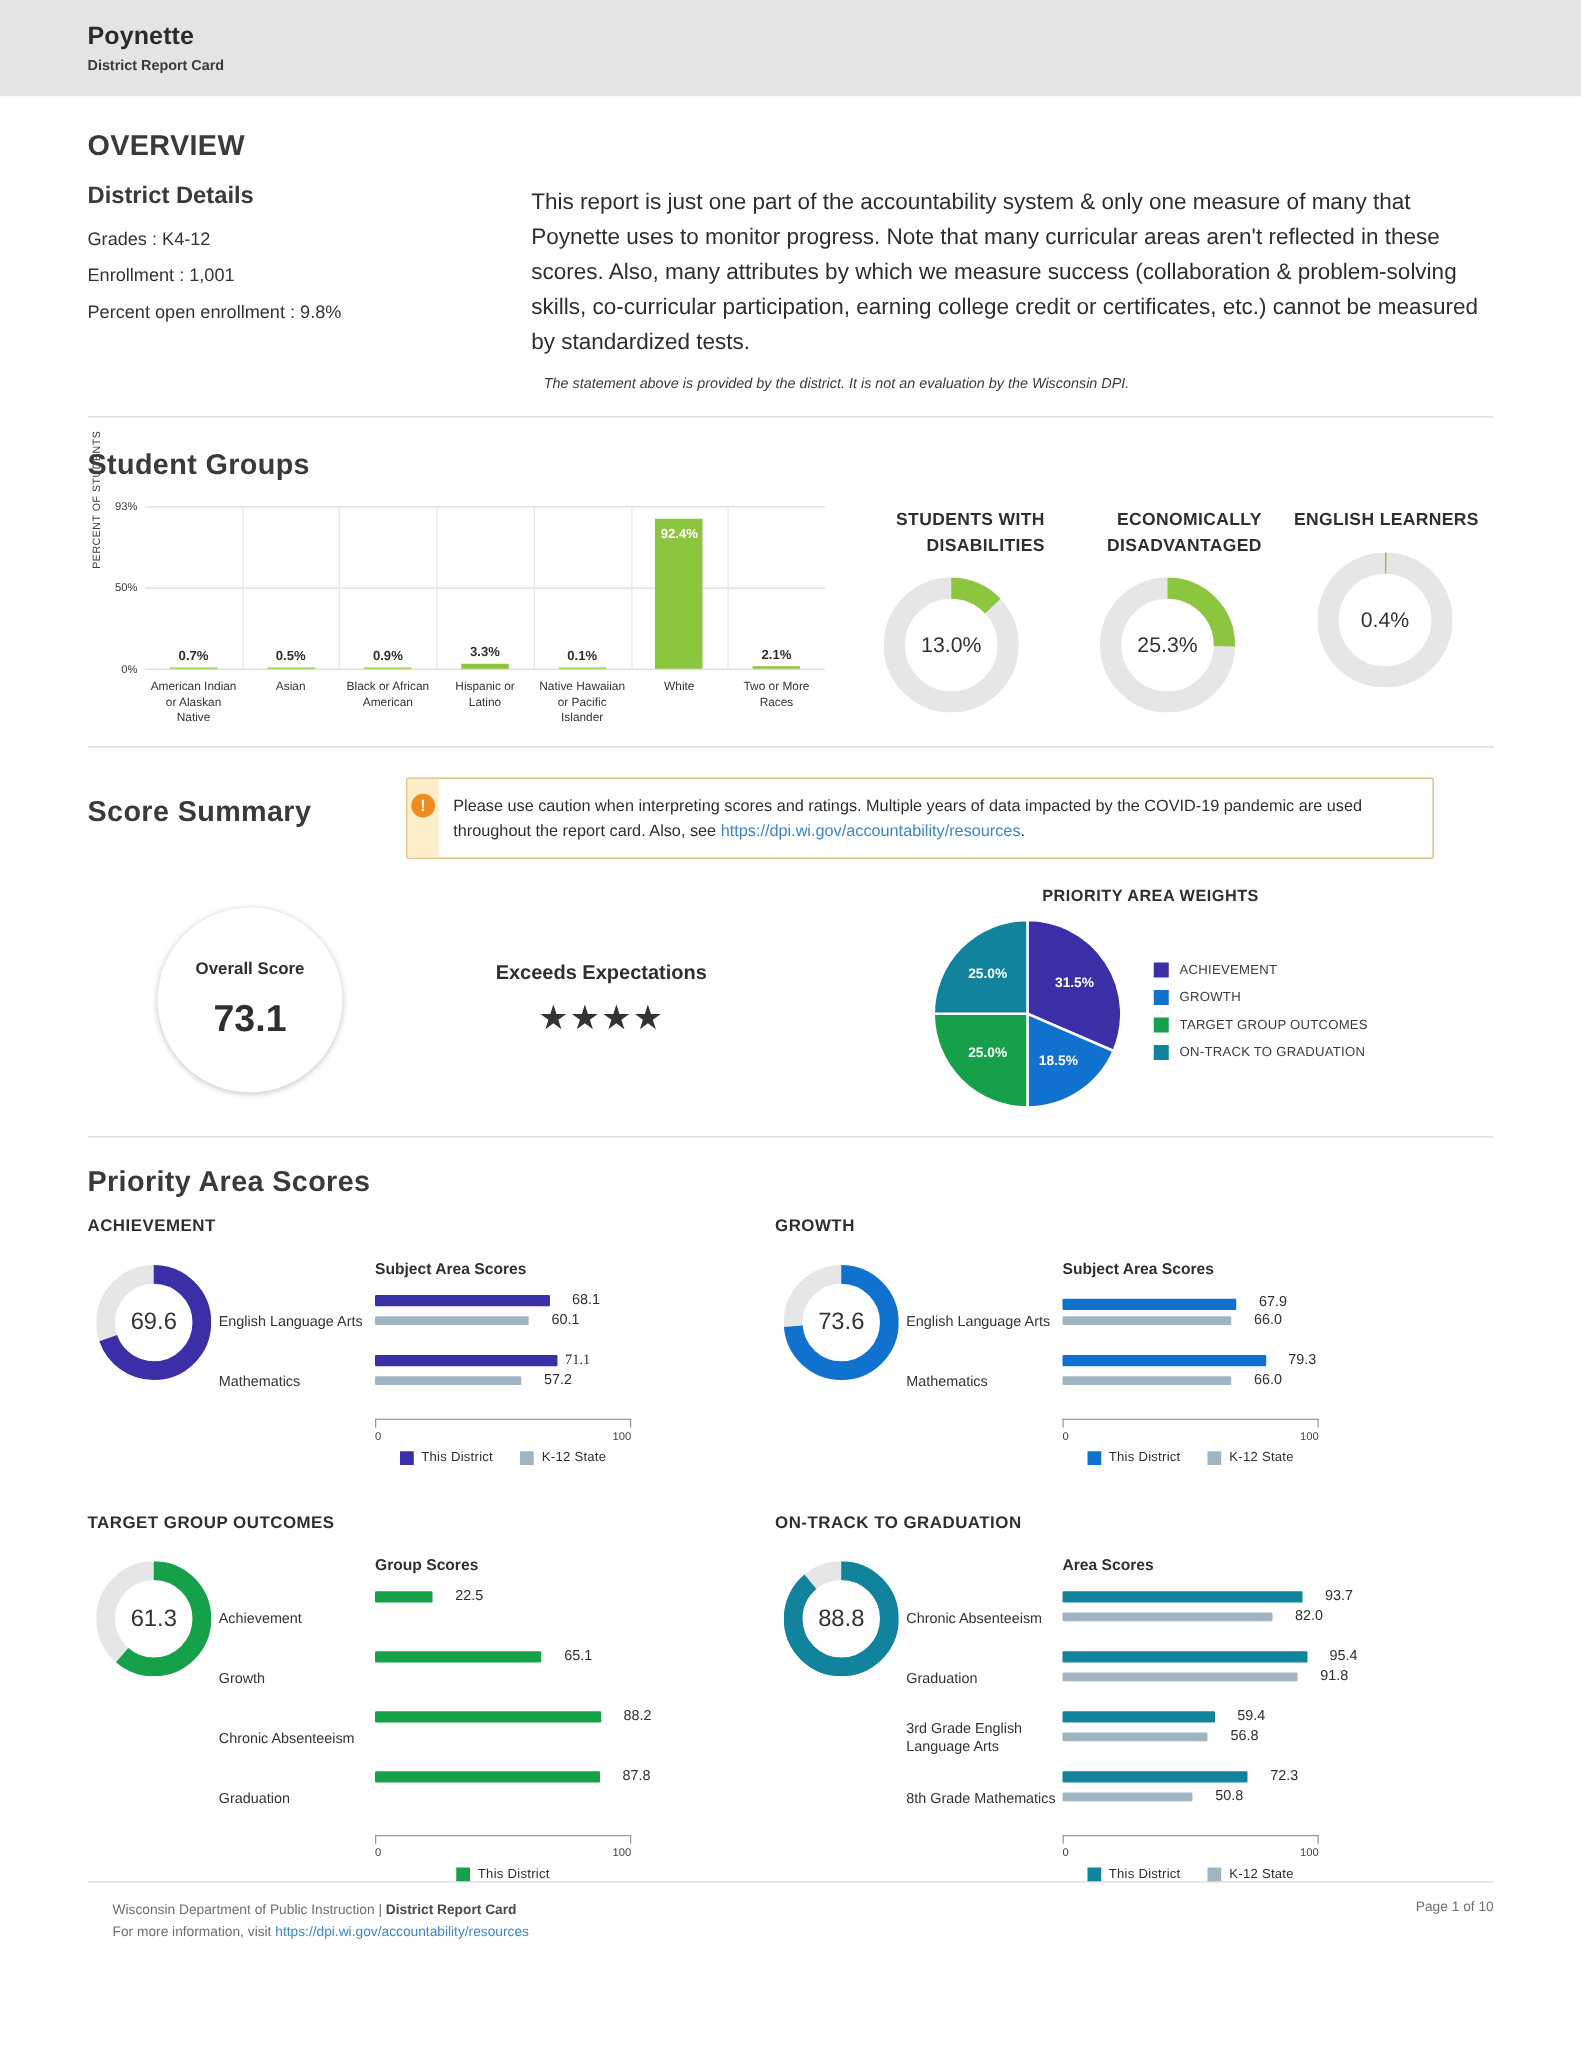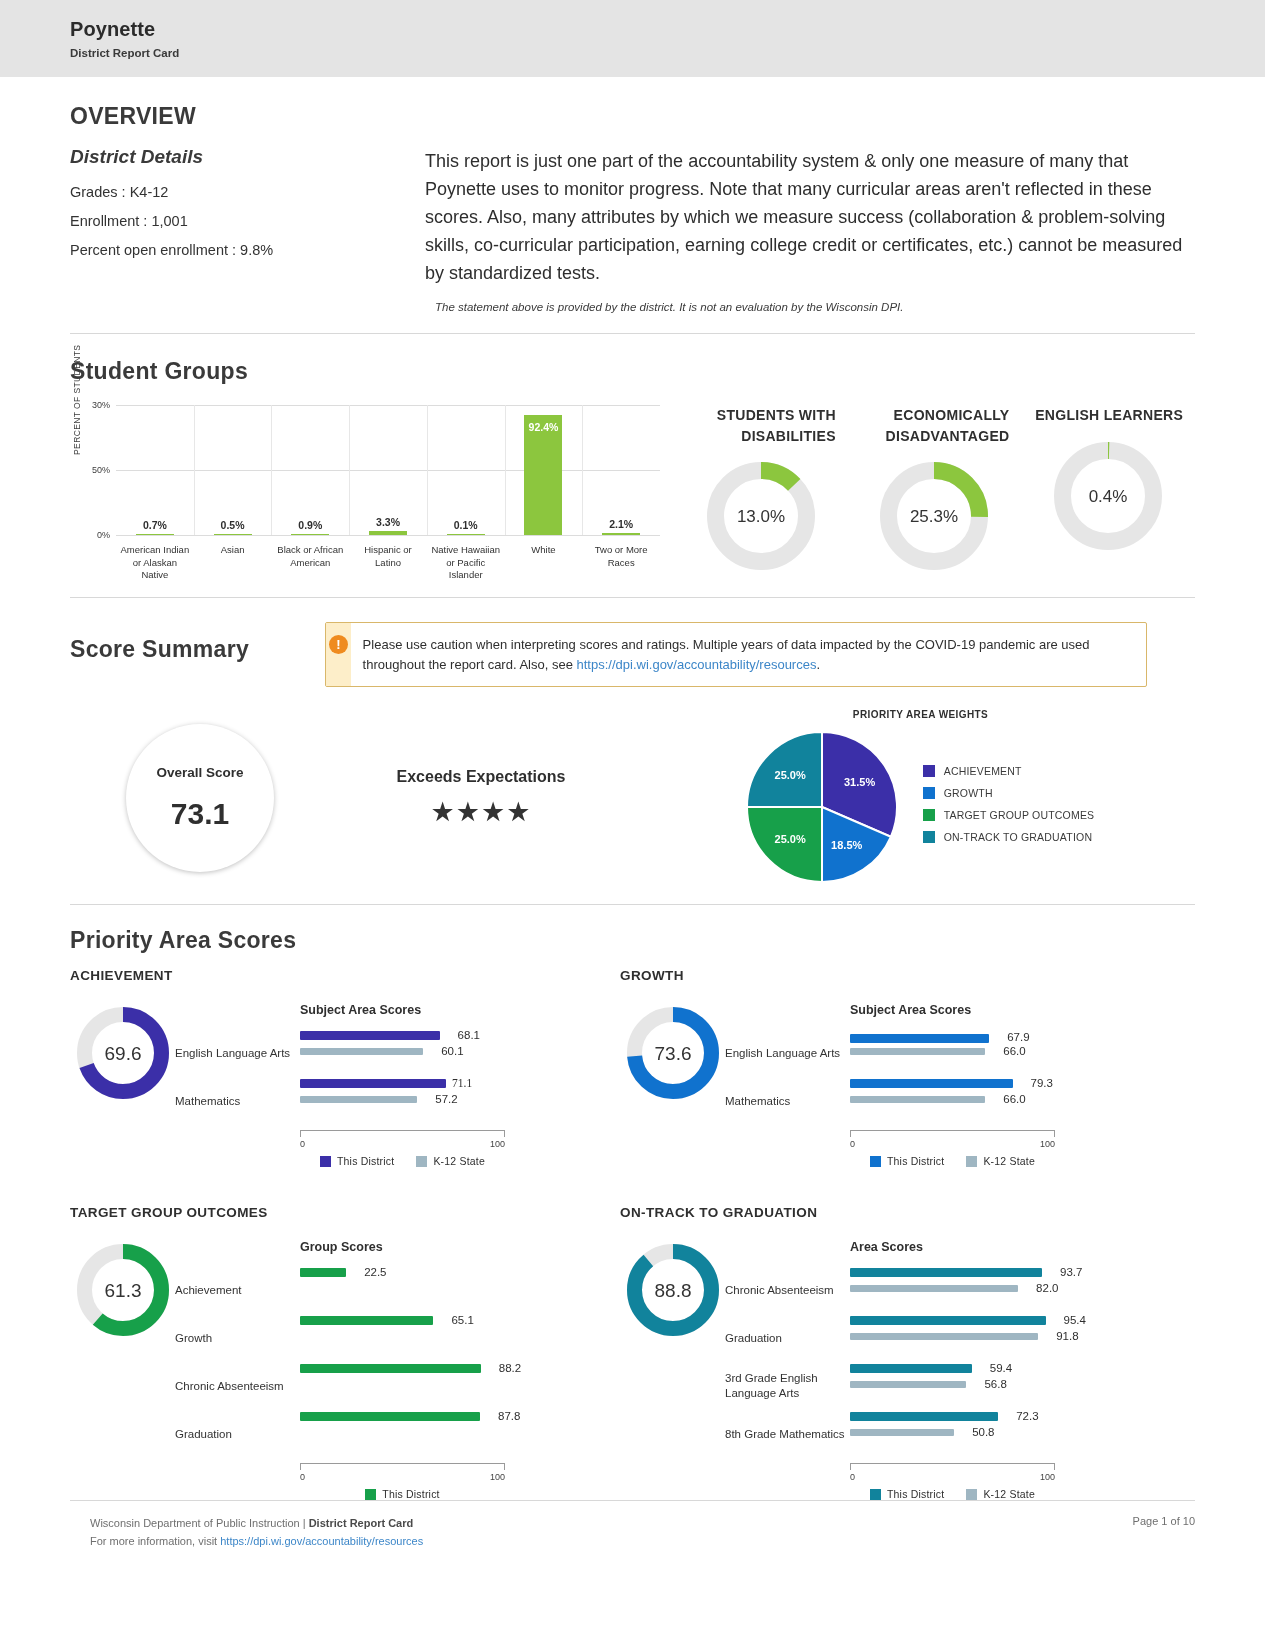--- a/index.html
+++ b/index.html
@@ -30,21 +30,21 @@
   .rule { height: 1px; background: #d8d8d8; margin: 0 70px; }
 
   h1.section { font-size: 23px; font-weight: bold; color: #3a3a3a; letter-spacing: .3px; }
   h2.subsection { font-size: 19px; font-weight: bold; color: #3a3a3a; }
   h3.panel-title { font-size: 13.5px; font-weight: bold; color: #2f2f2f; letter-spacing: .4px; }
 
   
   .overview { padding-top: 26px; padding-bottom: 20px; }
   .ov-flex { display: flex; margin-top: 16px; }
   .ov-left { width: 355px; }
-  .ov-left h2 { margin-bottom: 16px; font-style: italic; }
+  .ov-left h2 { margin-bottom: 16px; }
   .detail-line { font-size: 14.5px; color: #333; margin-bottom: 13px; }
   .ov-right { flex: 1; padding-top: 2px; }
   .ov-para { font-size: 18px; line-height: 1.55; color: #2e2e2e; }
   .ov-note { font-size: 11.5px; font-style: italic; color: #3a3a3a; margin-top: 14px; padding-left: 10px; }
 
   
   .student-groups { padding-top: 24px; padding-bottom: 16px; }
   .sg-flex { display: flex; margin-top: 20px; }
 
   .barchart { width: 590px; position: relative; }
@@ -92,21 +92,21 @@
     box-shadow: 0 1px 5px rgba(0,0,0,.25);
     display: flex; flex-direction: column; align-items: center; justify-content: center;
     margin-left: 56px;
   }
   .oc-label { font-size: 13.5px; font-weight: bold; color: #2f2f2f; }
   .oc-value { font-size: 30px; font-weight: bold; color: #2f2f2f; margin-top: 17px; }
   .rating-block { width: 330px; text-align: center; margin-left: 42px; }
   .rating-label { font-size: 16px; font-weight: bold; color: #2f2f2f; }
   .stars { font-size: 27px; color: #333; letter-spacing: 1px; margin-top: 10px; }
   .weights { flex: 1; display: flex; flex-direction: column; align-items: center; }
-  .weights-title { font-size: 10px; font-weight: bold; color: #2f2f2f; letter-spacing: .4px; text-align: center; }
+  .weights-title { font-size: 13px; font-weight: bold; color: #2f2f2f; letter-spacing: .4px; text-align: center; }
   .weights-row { display: flex; align-items: center; margin-top: 12px; }
   .pie-legend { margin-left: 26px; }
   .legend-row { display: flex; align-items: center; margin-bottom: 10px; }
   .legend-swatch { width: 12px; height: 12px; margin-right: 9px; }
   .legend-text { font-size: 10.5px; color: #3a3a3a; letter-spacing: .2px; }
 
   
   .priority { padding-top: 22px; }
   .pa-grid { display: flex; flex-wrap: wrap; margin-top: 14px; }
   .pa-cell { width: 550px; }
@@ -175,21 +175,21 @@
 </div>
 <div class="rule"></div>
 
 <div class="page student-groups">
   <h1 class="section">Student Groups</h1>
   <div class="sg-flex">
     <div class="barchart">
       <div class="bc-ylabel">PERCENT OF STUDENTS</div>
       <div class="bc-plot" id="bcPlot">
           <div class="bc-gridline" style="top: 0px;">
-            <div class="bc-ytick">30%</div>
+            <div class="bc-ytick">93%</div>
           </div>
           <div class="bc-gridline" style="top: 65px;">
             <div class="bc-ytick">50%</div>
           </div>
           <div class="bc-gridline" style="top: 130px;">
             <div class="bc-ytick">0%</div>
           </div>
           <div class="bc-cols">
             <div class="bc-col">
               <div class="bc-val">0.7%</div>

